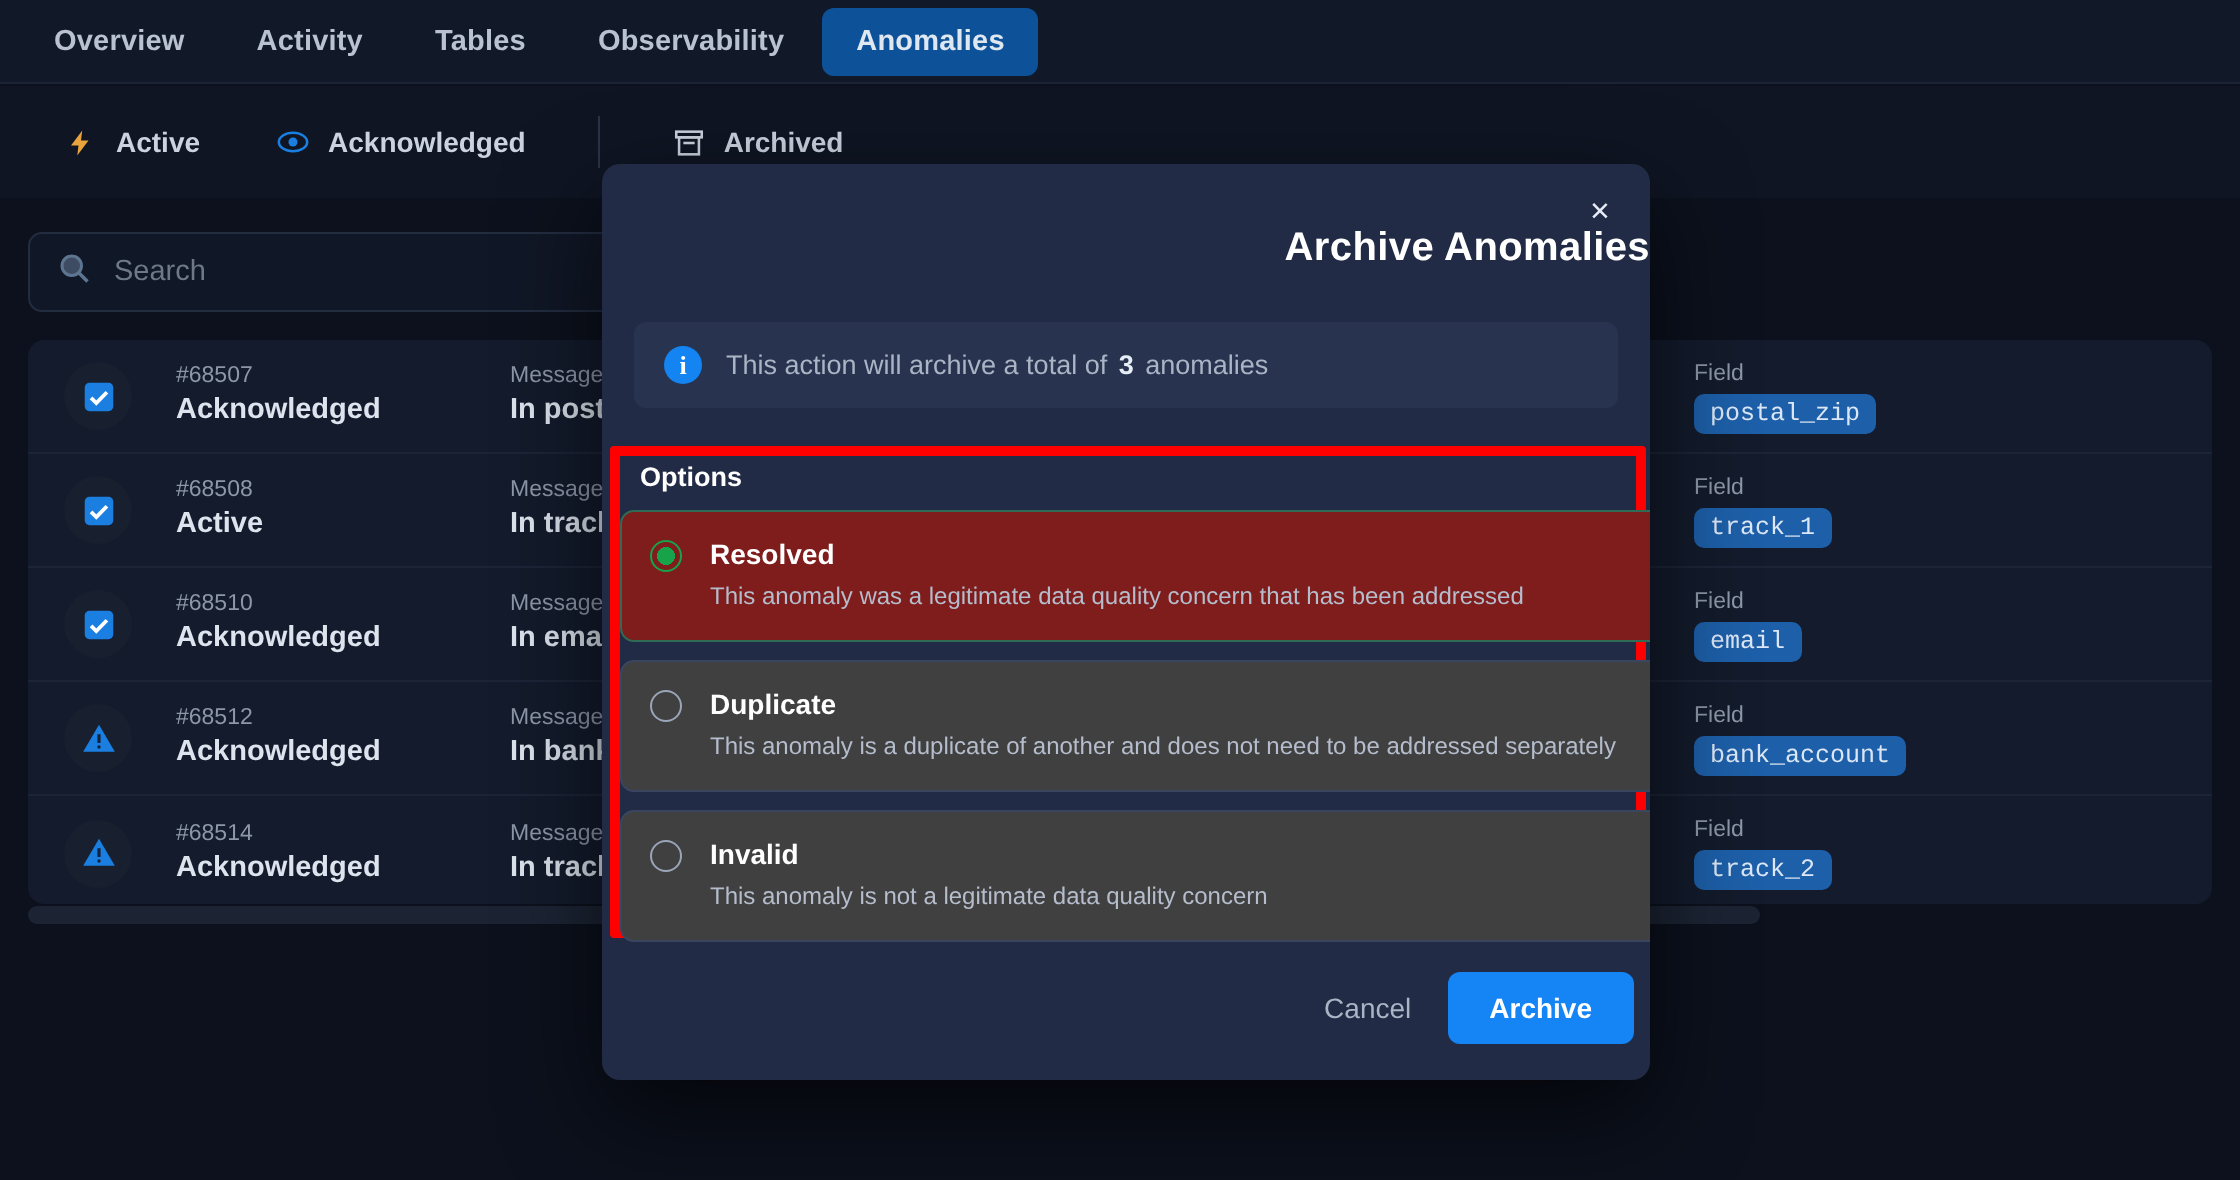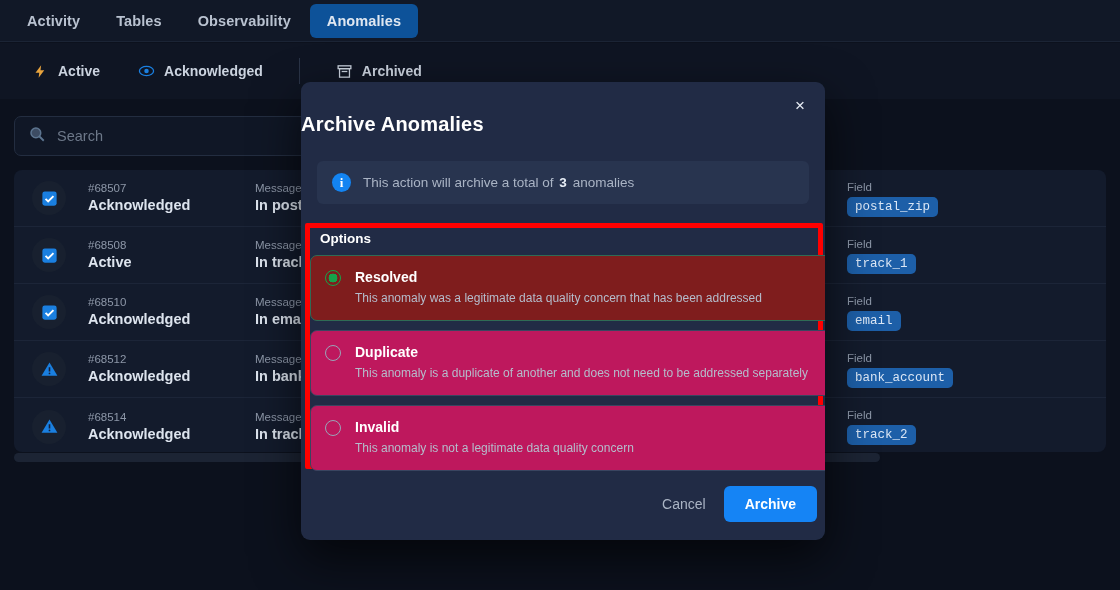--- a/index.html
+++ b/index.html
@@ -86,21 +86,21 @@
     background: #212b45; border-radius: 9px;
     box-shadow: 0 18px 48px rgba(0,0,0,.65);
     overflow: hidden;
   }
   .modal-close {
     position: absolute; top: 10px; right: 12px; width: 26px; height: 26px;
     display: flex; align-items: center; justify-content: center;
     color: #e8edf5; font-size: 17px; cursor: pointer; line-height: 1;
   }
   .modal-title {
-    text-align: left; color: #ffffff; font-size: 20px; font-weight: 700;
+    text-align: right; color: #ffffff; font-size: 20px; font-weight: 700;
     padding: 31px 0 0 0; letter-spacing: .2px;
   }
   .infobar {
     margin: 25px 16px 0 16px; height: 43px; background: #28344f;
     border-radius: 6px; display: flex; align-items: center; gap: 12px; padding: 0 15px;
   }
   .info-ic {
     width: 19px; height: 19px; border-radius: 50%; background: #1384f2;
     color: #fff; font-size: 13px; font-weight: 700; font-family: "Liberation Serif", serif;
     display: flex; align-items: center; justify-content: center; flex: none;
@@ -109,21 +109,21 @@
   .infotxt b { color: #e7edf6; font-weight: 700; margin: 0 2px; }
 
   
   .hl {
     position: absolute; top: 141px; left: 4px; width: 518px; height: 246px;
     border: 5px solid #ff0000; border-radius: 2px;
   }
   .options { position: absolute; top: 146px; left: 9px; width: 571px; height: 236px; }
   .options-hd { font-size: 13.5px; font-weight: 700; color: #ffffff; padding: 3px 0 9px 10px; }
   .opt {
-    border: 1px solid #3a4560; border-radius: 7px; background: #be185d;
+    border: 1px solid #3a4560; border-radius: 7px; background: #404040;
     padding: 12px 14px 13px 14px; margin-bottom: 9px; display: flex; gap: 14px; cursor: pointer;
   }
   .opt.on { background: #7f1d1d; border-color: #2f6b55; }
   .radio {
     width: 16px; height: 16px; border-radius: 50%; border: 1.6px solid #9aa5b8;
     flex: none; margin-top: 2px;
   }
   .opt.on .radio {
     border-color: #16a34a; background: radial-gradient(circle, #16a34a 0 45%, transparent 46%);
   }
@@ -142,20 +142,21 @@
     background: #1584f5; border: 0; color: #ffffff; font-size: 14px; font-weight: 700;
     font-family: inherit; padding: 10px 21px; border-radius: 6px; cursor: pointer;
   }
 </style>
 </head>
 <body>
 
 <div id="app">
 
   <div class="tabbar">
+    <div class="tab">Overview</div>
     <div class="tab">Activity</div>
     <div class="tab">Tables</div>
     <div class="tab">Observability</div>
     <div class="tab active">Anomalies</div>
   </div>
 
   <div class="filterbar">
     <div class="chip">
       <span class="ic">
         <svg width="15" height="17" viewBox="0 0 24 24">

